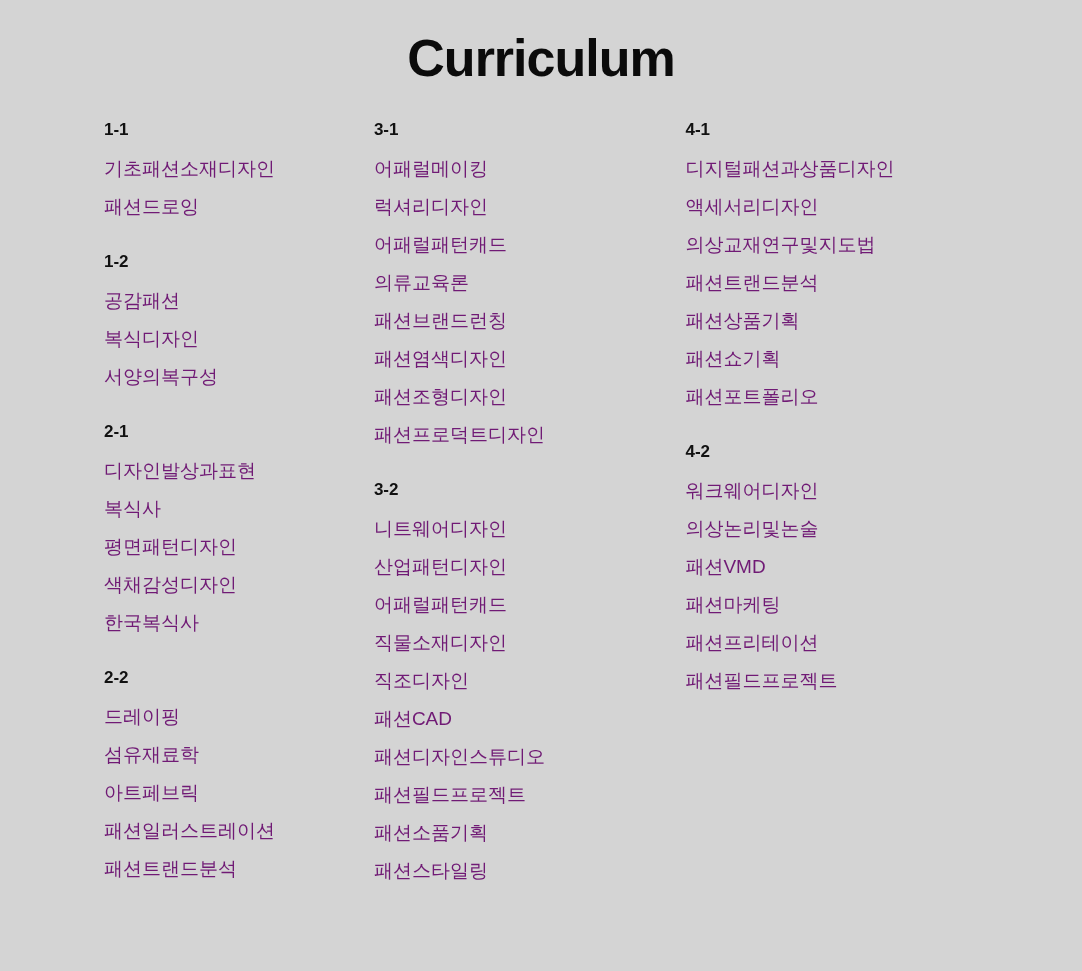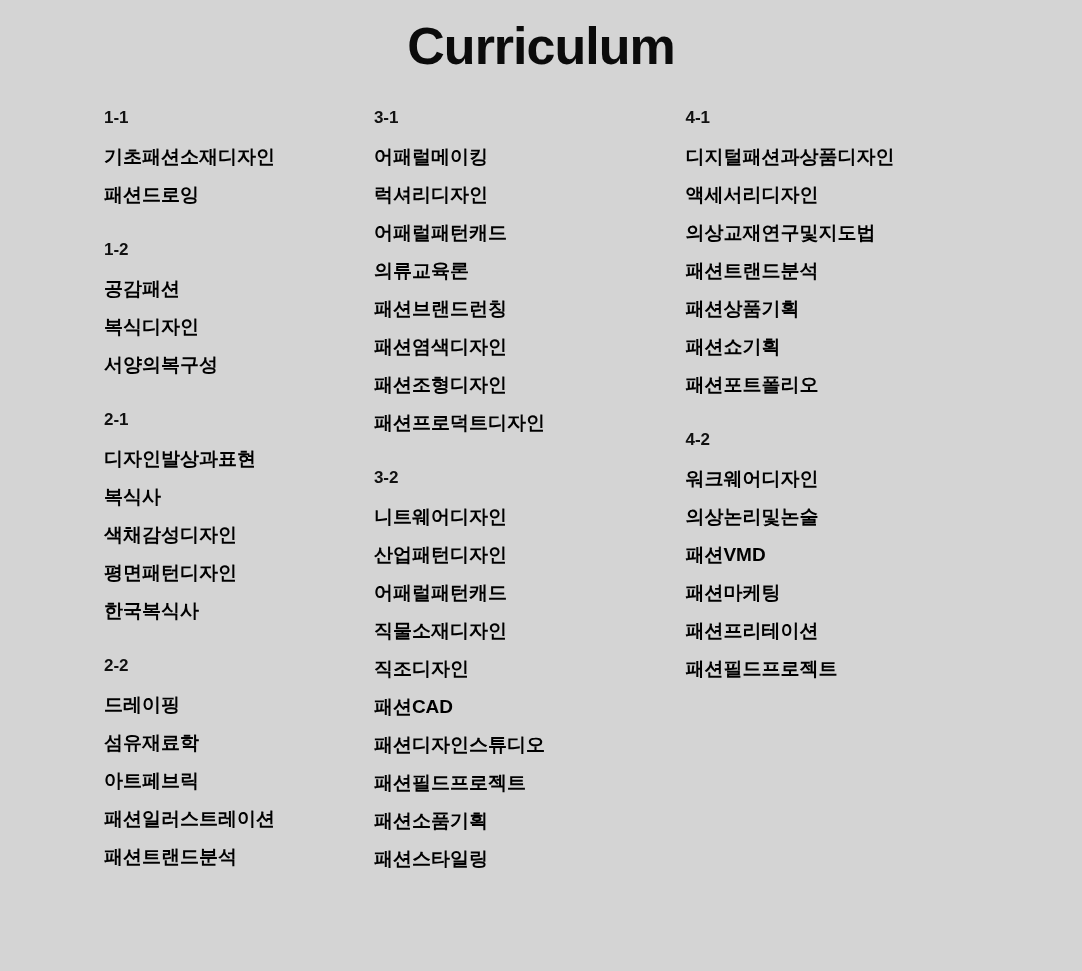--- a/index.html
+++ b/index.html
@@ -19,21 +19,21 @@
     width: 1082px;
     height: 971px;
     box-sizing: border-box;
   }
   .page-title {
     text-align: center;
     font-size: 52px;
     font-weight: bold;
     letter-spacing: -1px;
     margin: 0;
-    padding-top: 16px;
+    padding-top: 28px;
     color: #0b0b0b;
   }
   .columns {
     display: flex;
     padding: 32px 0 0 0;
     box-sizing: border-box;
     gap: 26px;
   }
   .column {
     box-sizing: border-box;
@@ -46,23 +46,23 @@
   }
   .group-label {
     font-size: 17px;
     font-weight: bold;
     margin-bottom: 10px;
     letter-spacing: 0px;
     color: #111111;
   }
   .course {
     font-size: 19px;
-    font-weight: bold;
+    font-weight: normal;
     line-height: 38px;
-    color: #000000;
+    color: #701a75;
     white-space: nowrap;
   }
 </style>
 </head>
 <body>
 
 <div class="page">
   <h1 class="page-title">Curriculum</h1>
 
   <div class="columns">
@@ -76,22 +76,22 @@
       <div class="group">
         <div class="group-label">1-2</div>
         <div class="course">공감패션</div>
         <div class="course">복식디자인</div>
         <div class="course">서양의복구성</div>
       </div>
       <div class="group">
         <div class="group-label">2-1</div>
         <div class="course">디자인발상과표현</div>
         <div class="course">복식사</div>
+        <div class="course">평면패턴디자인</div>
         <div class="course">색채감성디자인</div>
-        <div class="course">평면패턴디자인</div>
         <div class="course">한국복식사</div>
       </div>
       <div class="group">
         <div class="group-label">2-2</div>
         <div class="course">드레이핑</div>
         <div class="course">섬유재료학</div>
         <div class="course">아트페브릭</div>
         <div class="course">패션일러스트레이션</div>
         <div class="course">패션트랜드분석</div>
       </div>

